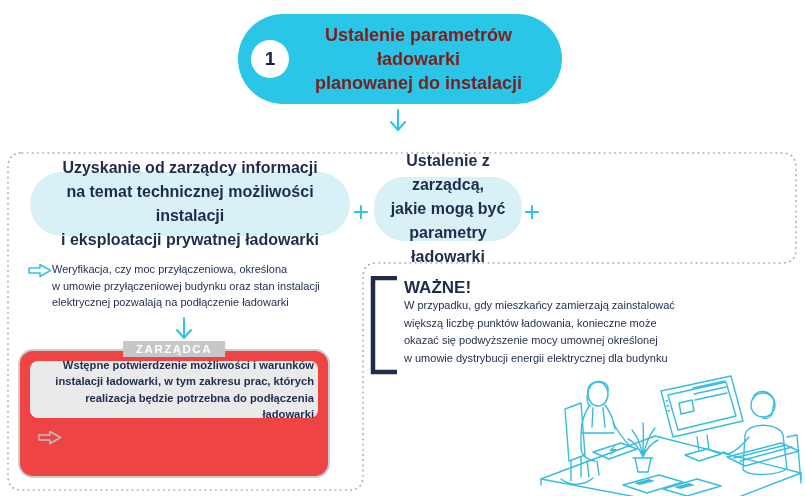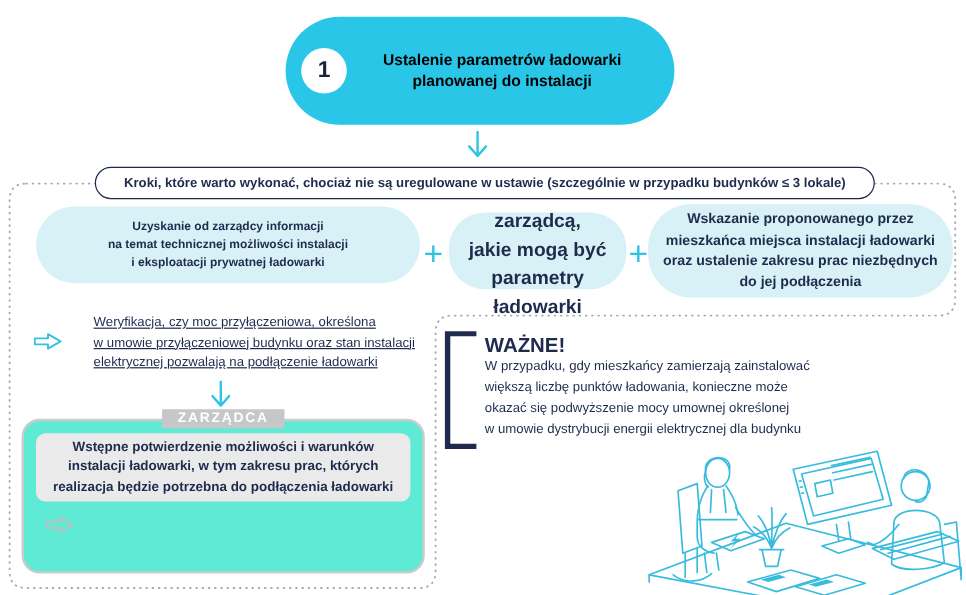--- a/index.html
+++ b/index.html
@@ -18,67 +18,67 @@
   .step-bubble {
     left:238px; top:14px; width:324px; height:90px; background:#29C6E8;
     border-radius:48px; display:flex; align-items:center; z-index:2;
   }
   .step-number {
     width:38px; height:38px; border-radius:50%; background:#ffffff; color:#17233f;
     font-weight:bold; font-size:19px; display:flex; align-items:center; justify-content:center;
     margin-left:13px; flex:0 0 auto;
   }
   .step-title {
-    flex:1; color:#000000; font-weight:bold; font-size:13px; line-height:1.35;
+    flex:1; color:#7f1d1d; font-weight:bold; font-size:18px; line-height:1.35;
     text-align:center; padding:0 20px 0 6px;
   }
 
   .darr { width:16px; height:26px; z-index:1; }
   .darr1 { left:390px; top:109px; }
   .darr2 { left:176px; top:317px; }
 
   
   .banner {
     left:79px; top:139px; width:650px; height:27px; background:#ffffff;
     border:1.5px solid #1E2B4D; border-radius:15px; display:flex; align-items:center;
     justify-content:center; font-weight:bold; font-size:11px; z-index:3; text-align:center;
   }
 
   
   .pill {
     background:#D8F1F7; color:#1E2B4D; font-weight:bold; border-radius:36px;
     display:flex; align-items:center; justify-content:center; text-align:center; z-index:1;
   }
-  .pill1 { left:30px;  top:172px; width:320px; height:64px; font-size:10px; line-height:1.5; }
+  .pill1 { left:30px;  top:172px; width:320px; height:64px; font-size:16px; line-height:1.5; }
   .pill2 { left:374px; top:177px; width:148px; height:64px; font-size:16px;   line-height:1.5; border-radius:30px; }
   .pill3 { left:540px; top:170px; width:254px; height:78px; font-size:11.8px; line-height:1.48; }
   .plus { color:#2EC4E4; font-size:28px; font-weight:400; line-height:1; width:24px; text-align:center; z-index:1; }
   .plus1 { left:349px; top:198px; }
   .plus2 { left:520px; top:198px; }
 
   
-  .bullet { display:flex; gap:26px; align-items:center; z-index:1;text-decoration:underline; }
+  .bullet { display:flex; gap:0; align-items:flex-start; z-index:1; }
   .bullet-icon { flex:0 0 auto; margin-top:2px; }
   .bullet-text { font-size:11px; line-height:16.5px; color:#1E2B4D; }
   .bullet1 { left:28px; top:261px; width:332px; }
 
   
   .manager-box {
-    left:18px; top:349px; width:336px; height:129px;
-    border:2.5px solid #C9CBCD; border-radius:15px; z-index:1; background:#5eead4;
+    left:18px; top:349px; width:312px; height:129px;
+    border:2.5px solid #C9CBCD; border-radius:15px; z-index:1; background:#ef4444;
   }
   .manager-badge {
     position:absolute; left:50%; top:-10px; transform:translateX(-50%);
     background:#C5C7C9; color:#ffffff; font-weight:bold; font-size:11.5px;
     letter-spacing:1.5px; padding:2px 13px; white-space:nowrap;
   }
   .manager-panel {
     position:absolute; left:10px; right:10px; top:10px; height:57px;
     background:#EAEAEB; border-radius:8px; display:flex; align-items:center;
-    justify-content:center; text-align:center; font-weight:bold; font-size:11.2px;
+    justify-content:center; text-align:right; font-weight:bold; font-size:11.2px;
     line-height:1.45; color:#1E2B4D; padding:0 4px;
   }
   .manager-bullet { position:absolute; left:18px; top:77px; width:305px; display:flex; gap:9px; }
 
   
   .imp-bracket { left:369px; top:276px; width:30px; height:100px; z-index:1; }
   .imp-title { left:404px; top:278px; font-weight:bold; font-size:17px; z-index:1; }
   .imp-text  { left:404px; top:297px; width:350px; font-size:11px; line-height:17.5px; z-index:1; }
 
   
@@ -96,34 +96,29 @@
   <div class="abs step-bubble">
     <div class="step-number">1</div>
     <div class="step-title pre">Ustalenie parametrów ładowarki
 planowanej do instalacji</div>
   </div>
 
   <svg class="abs darr darr1" viewBox="0 0 16 26">
     <path d="M8,1 V20 M1,13 L8,21 L15,13" fill="none" stroke="#2EC4E4" stroke-width="2" stroke-linecap="round" stroke-linejoin="round"></path>
   </svg>
 
-  <div class="abs banner">Kroki, które warto wykonać, chociaż nie są uregulowane w ustawie (szczególnie w przypadku budynków ≤ 3 lokale)</div>
 
   <div class="abs pill pill1 pre">Uzyskanie od zarządcy informacji
 na temat technicznej możliwości instalacji
 i eksploatacji prywatnej ładowarki</div>
   <div class="abs plus plus1">+</div>
   <div class="abs pill pill2 pre">Ustalenie z zarządcą,
 jakie mogą być
 parametry ładowarki</div>
   <div class="abs plus plus2">+</div>
-  <div class="abs pill pill3 pre">Wskazanie proponowanego przez
-mieszkańca miejsca instalacji ładowarki
-oraz ustalenie zakresu prac niezbędnych
-do jej podłączenia</div>
 
   <div class="abs bullet bullet1">
     <span class="bullet-icon">
       <svg width="24" height="15" viewBox="0 0 24 15">
         <path d="M1,5 H12 V1.5 L22.5,7.5 L12,13.5 V10 H1 Z" fill="none" stroke="#35C2E2" stroke-width="1.6" stroke-linejoin="round"></path>
       </svg>
     </span>
     <span class="bullet-text pre">Weryfikacja, czy moc przyłączeniowa, określona
 w umowie przyłączeniowej budynku oraz stan instalacji
 elektrycznej pozwalają na podłączenie ładowarki</span>

